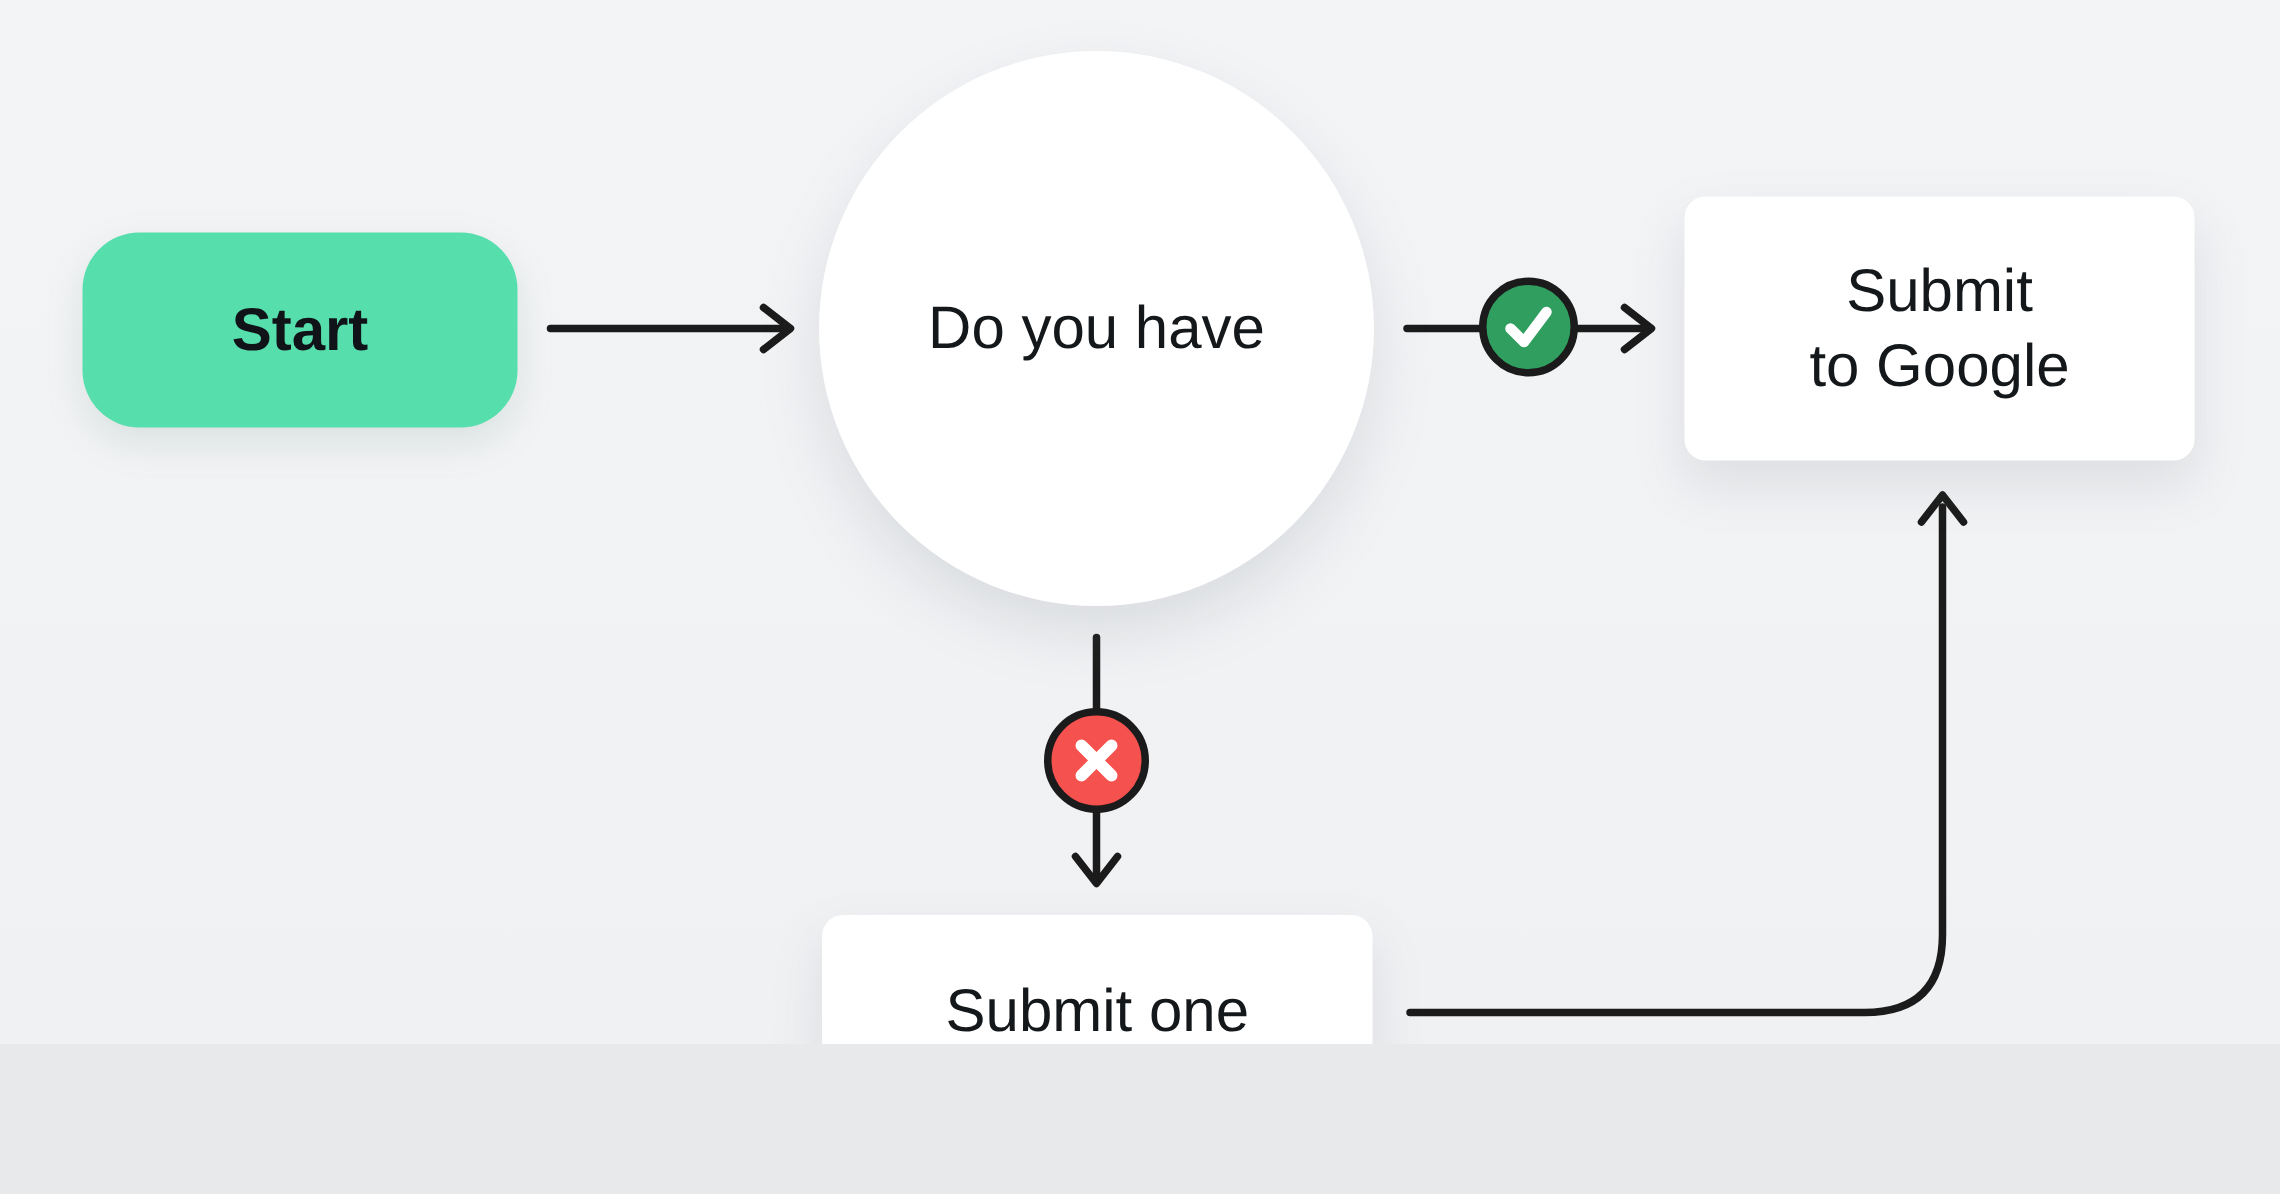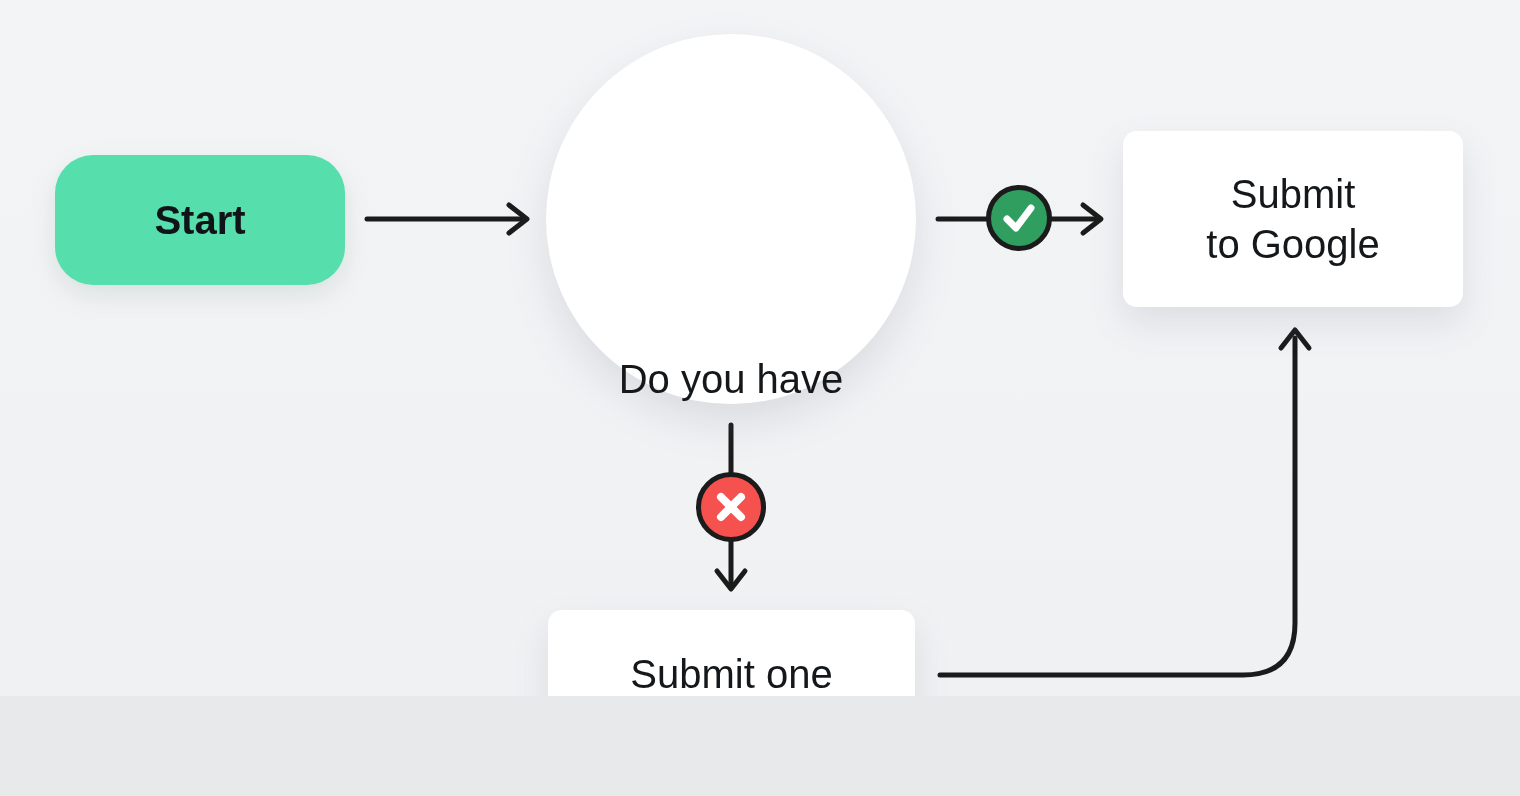--- a/index.html
+++ b/index.html
@@ -42,21 +42,20 @@
     background: var(--start-fill, #56dfad);
     font-weight: bold;
     color: #101418;
     box-shadow: 0 10px 24px rgba(110, 150, 135, 0.18);
   }
   .node-decision {
     left: 546px; top: 34px; width: 370px; height: 370px;
     border-radius: 50%;
     background: var(--node-fill, #ffffff);
     box-shadow: 0 18px 40px rgba(110, 120, 132, 0.18);
-    align-items: flex-end;
   }
   .node-box {
     background: var(--node-fill, #ffffff);
     border-radius: 14px;
     box-shadow: 0 16px 34px rgba(110, 120, 132, 0.16);
   }
   .node-submit { left: 1123px; top: 131px; width: 340px; height: 176px; }
   .node-create { left: 548px; top: 610px; width: 367px; height: 128px; }
 
   

